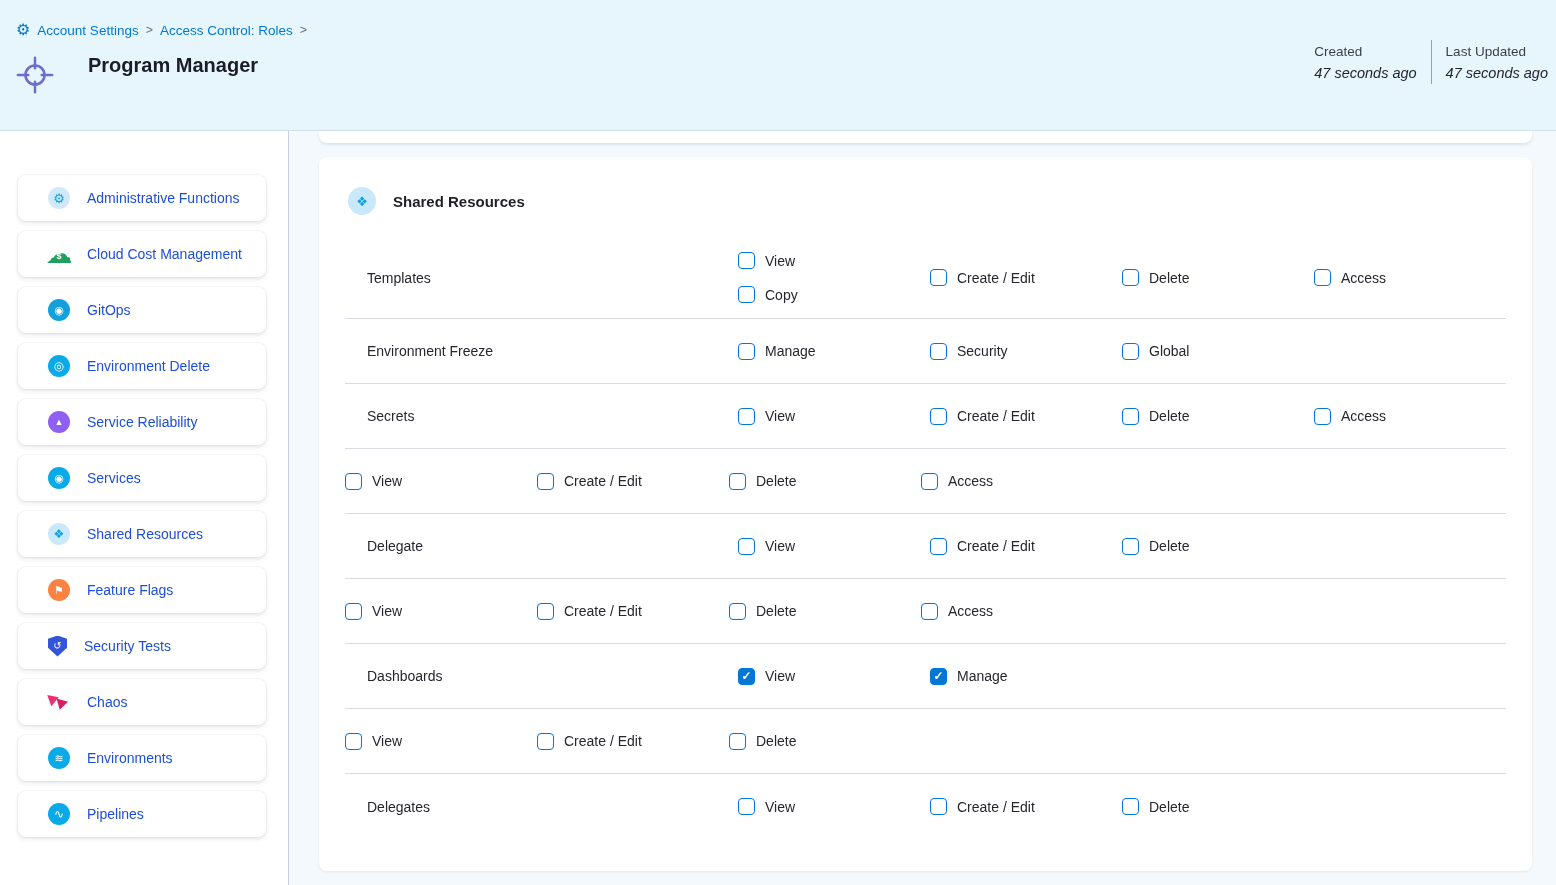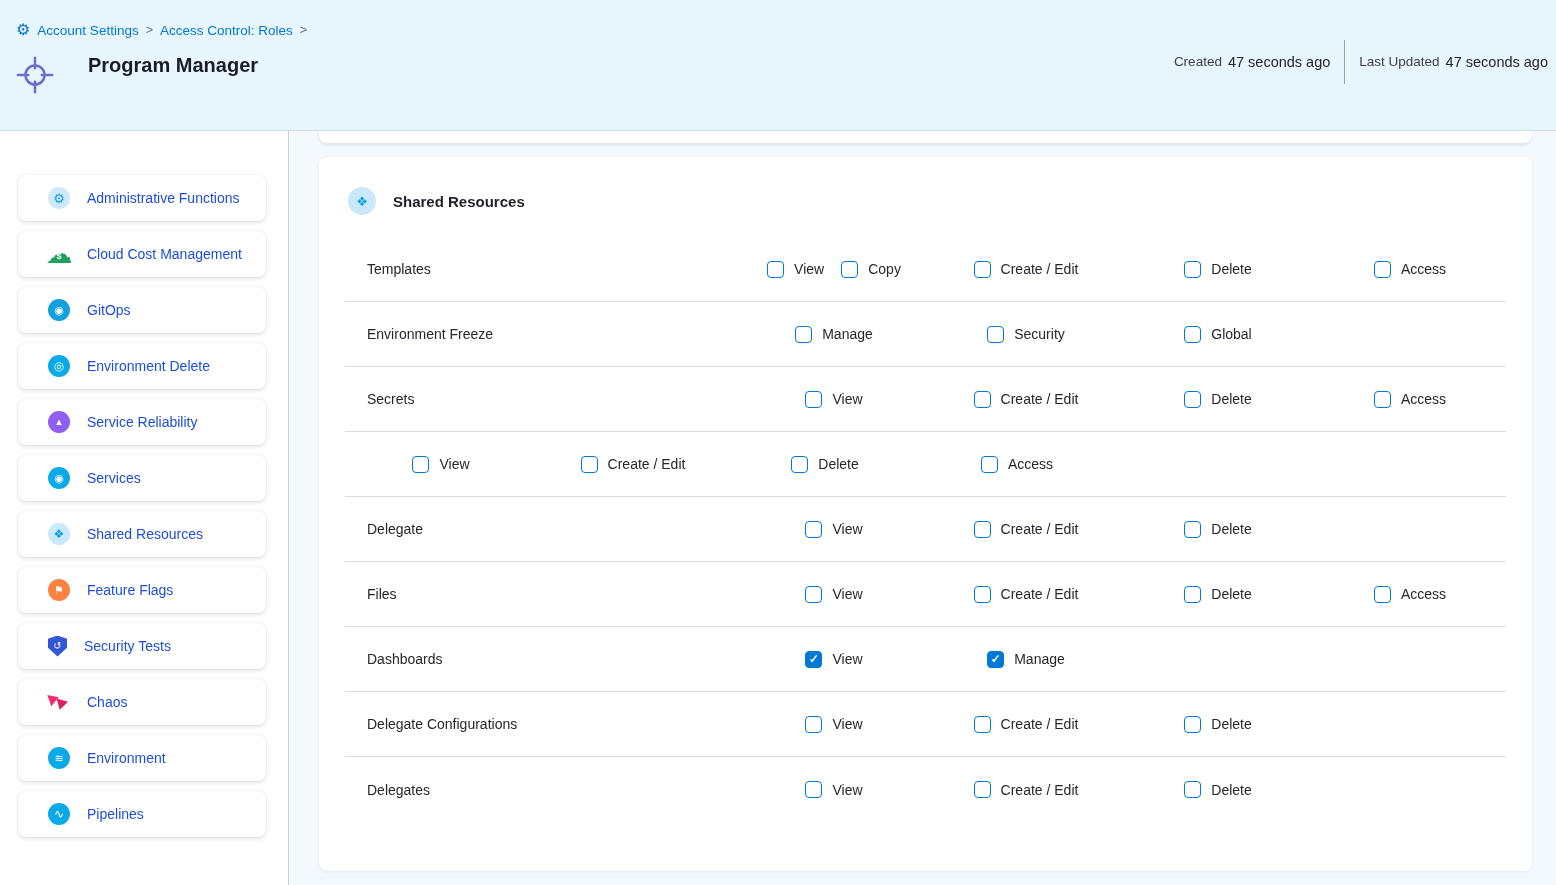--- a/index.html
+++ b/index.html
@@ -8,23 +8,23 @@
 
   
   .top-header { position:relative; height:131px; background:#e7f6fd; border-bottom:1px solid #cfe0ea; }
   .breadcrumb { position:absolute; left:16px; top:22px; display:flex; align-items:center; gap:7px; font-size:13.5px; }
   .bc-gear { color:#0278d5; font-size:16px; line-height:1; }
   .bc-link { color:#0278d5; text-decoration:none; font-weight:500; cursor:pointer; }
   .bc-sep { color:#6b6d85; font-size:12.5px; }
   .title-row { position:absolute; left:14px; top:54px; display:flex; align-items:flex-start; gap:32px; }
   .page-title { font-size:20px; font-weight:600; color:#1c1c28; }
   .meta { position:absolute; right:8px; top:40px; display:flex; align-items:center; gap:14px; }
-  .meta-block { display:flex; gap:6px; }
+  .meta-block { display:flex; flex-direction:column; gap:6px; }
   .meta-label { font-size:13.5px; color:#3c3d4c; }
-  .meta-value { font-size:14.5px; color:#24242e; }
+  .meta-value { font-size:14.5px; color:#24242e;font-style:italic; }
   .meta-divider { width:1px; height:44px; background:#9a9cb5; }
 
   
   .body-wrap { display:flex; height:754px; }
   .sidebar { width:291px; background:#ffffff; border-right:1px solid #c9ccda; padding:44px 22px 0 18px; }
   .side-item { display:flex; align-items:center; gap:17px; height:46px; margin-bottom:10px;
     background:#fff; border-radius:8px; padding-left:30px; cursor:pointer;
     box-shadow:0 0 0 1px rgba(40,41,61,.04), 0 2px 4px rgba(40,41,61,.12); }
   .side-item .label { font-size:14px; font-weight:500; color:#1d4ed8; white-space:nowrap; }
   .icon { width:22px; height:22px; border-radius:50%; flex:none; position:relative;
@@ -48,21 +48,21 @@
   .main-card { margin-top:14px; background:#fff; border-radius:8px; min-height:714px;
     box-shadow:0 1px 3px rgba(40,41,61,.08); padding:30px 26px 20px 26px; }
   .sec-header { display:flex; align-items:center; gap:17px; margin-left:3px; }
   .sec-icon { width:28px; height:28px; border-radius:50%; background:#c9e8f9; color:#09a0dd;
     display:flex; align-items:center; justify-content:center; font-size:13px; }
   .sec-title { font-size:15px; font-weight:700; color:#1f1f29; }
   .perm-table { margin-top:22px; }
   .perm-row { display:flex; align-items:center; min-height:65px; padding:15px 0; border-bottom:1px solid #d8dae6; }
   .perm-row:last-child { border-bottom:none; }
   .perm-label { width:393px; padding-left:22px; font-size:14px; color:#26262e; flex:none; }
-  .perm-col { width:192px; flex:none; display:flex; flex-direction:row; gap:17px; justify-content:center; }
+  .perm-col { width:192px; flex:none; display:flex; flex-direction:column; gap:17px; justify-content:center; }
   .cb-item { display:flex; align-items:center; gap:10px; cursor:pointer; }
   .cb { width:17px; height:17px; border:1.6px solid #0278d5; border-radius:4px; background:#fff;
     display:flex; align-items:center; justify-content:center; flex:none; }
   .cb .check { color:#fff; font-size:12px; font-weight:bold; line-height:1; }
   .cb.checked { background:#0278d5; border-color:#0278d5; }
   .cb-label { font-size:14px; color:#26262e; }
 </style>
 </head>
 <body>
 
@@ -179,21 +179,21 @@
           <span class="glyph2"></span>
         </span>
     <span class="label">Chaos</span>
   </div>
 
   <div class="side-item">
     <span class="icon circle" style="background: rgb(10, 169, 232); color: rgb(255, 255, 255);">
           <span class="glyph" style="font-size: 11px;">≋</span>
           <span class="glyph2"></span>
         </span>
-    <span class="label">Environment</span>
+    <span class="label">Environments</span>
   </div>
 
   <div class="side-item">
     <span class="icon circle" style="background: rgb(10, 169, 232); color: rgb(255, 255, 255);">
           <span class="glyph" style="font-size: 12px;">∿</span>
           <span class="glyph2"></span>
         </span>
     <span class="label">Pipelines</span>
   </div>
 </div>
@@ -373,21 +373,20 @@
     <span class="cb">
                   <span class="check"></span>
                 </span>
     <span class="cb-label">Delete</span>
   </label>
 </div>
     <div class="perm-col"></div>
   </div>
 
   <div class="perm-row">
-    <div class="perm-label">Files</div>
     <div class="perm-col">
   <label class="cb-item">
     <span class="cb">
                   <span class="check"></span>
                 </span>
     <span class="cb-label">View</span>
   </label>
 </div>
     <div class="perm-col">
   <label class="cb-item">
@@ -431,21 +430,20 @@
                   <span class="check">✓</span>
                 </span>
     <span class="cb-label">Manage</span>
   </label>
 </div>
     <div class="perm-col"></div>
     <div class="perm-col"></div>
   </div>
 
   <div class="perm-row">
-    <div class="perm-label">Delegate Configurations</div>
     <div class="perm-col">
   <label class="cb-item">
     <span class="cb">
                   <span class="check"></span>
                 </span>
     <span class="cb-label">View</span>
   </label>
 </div>
     <div class="perm-col">
   <label class="cb-item">

